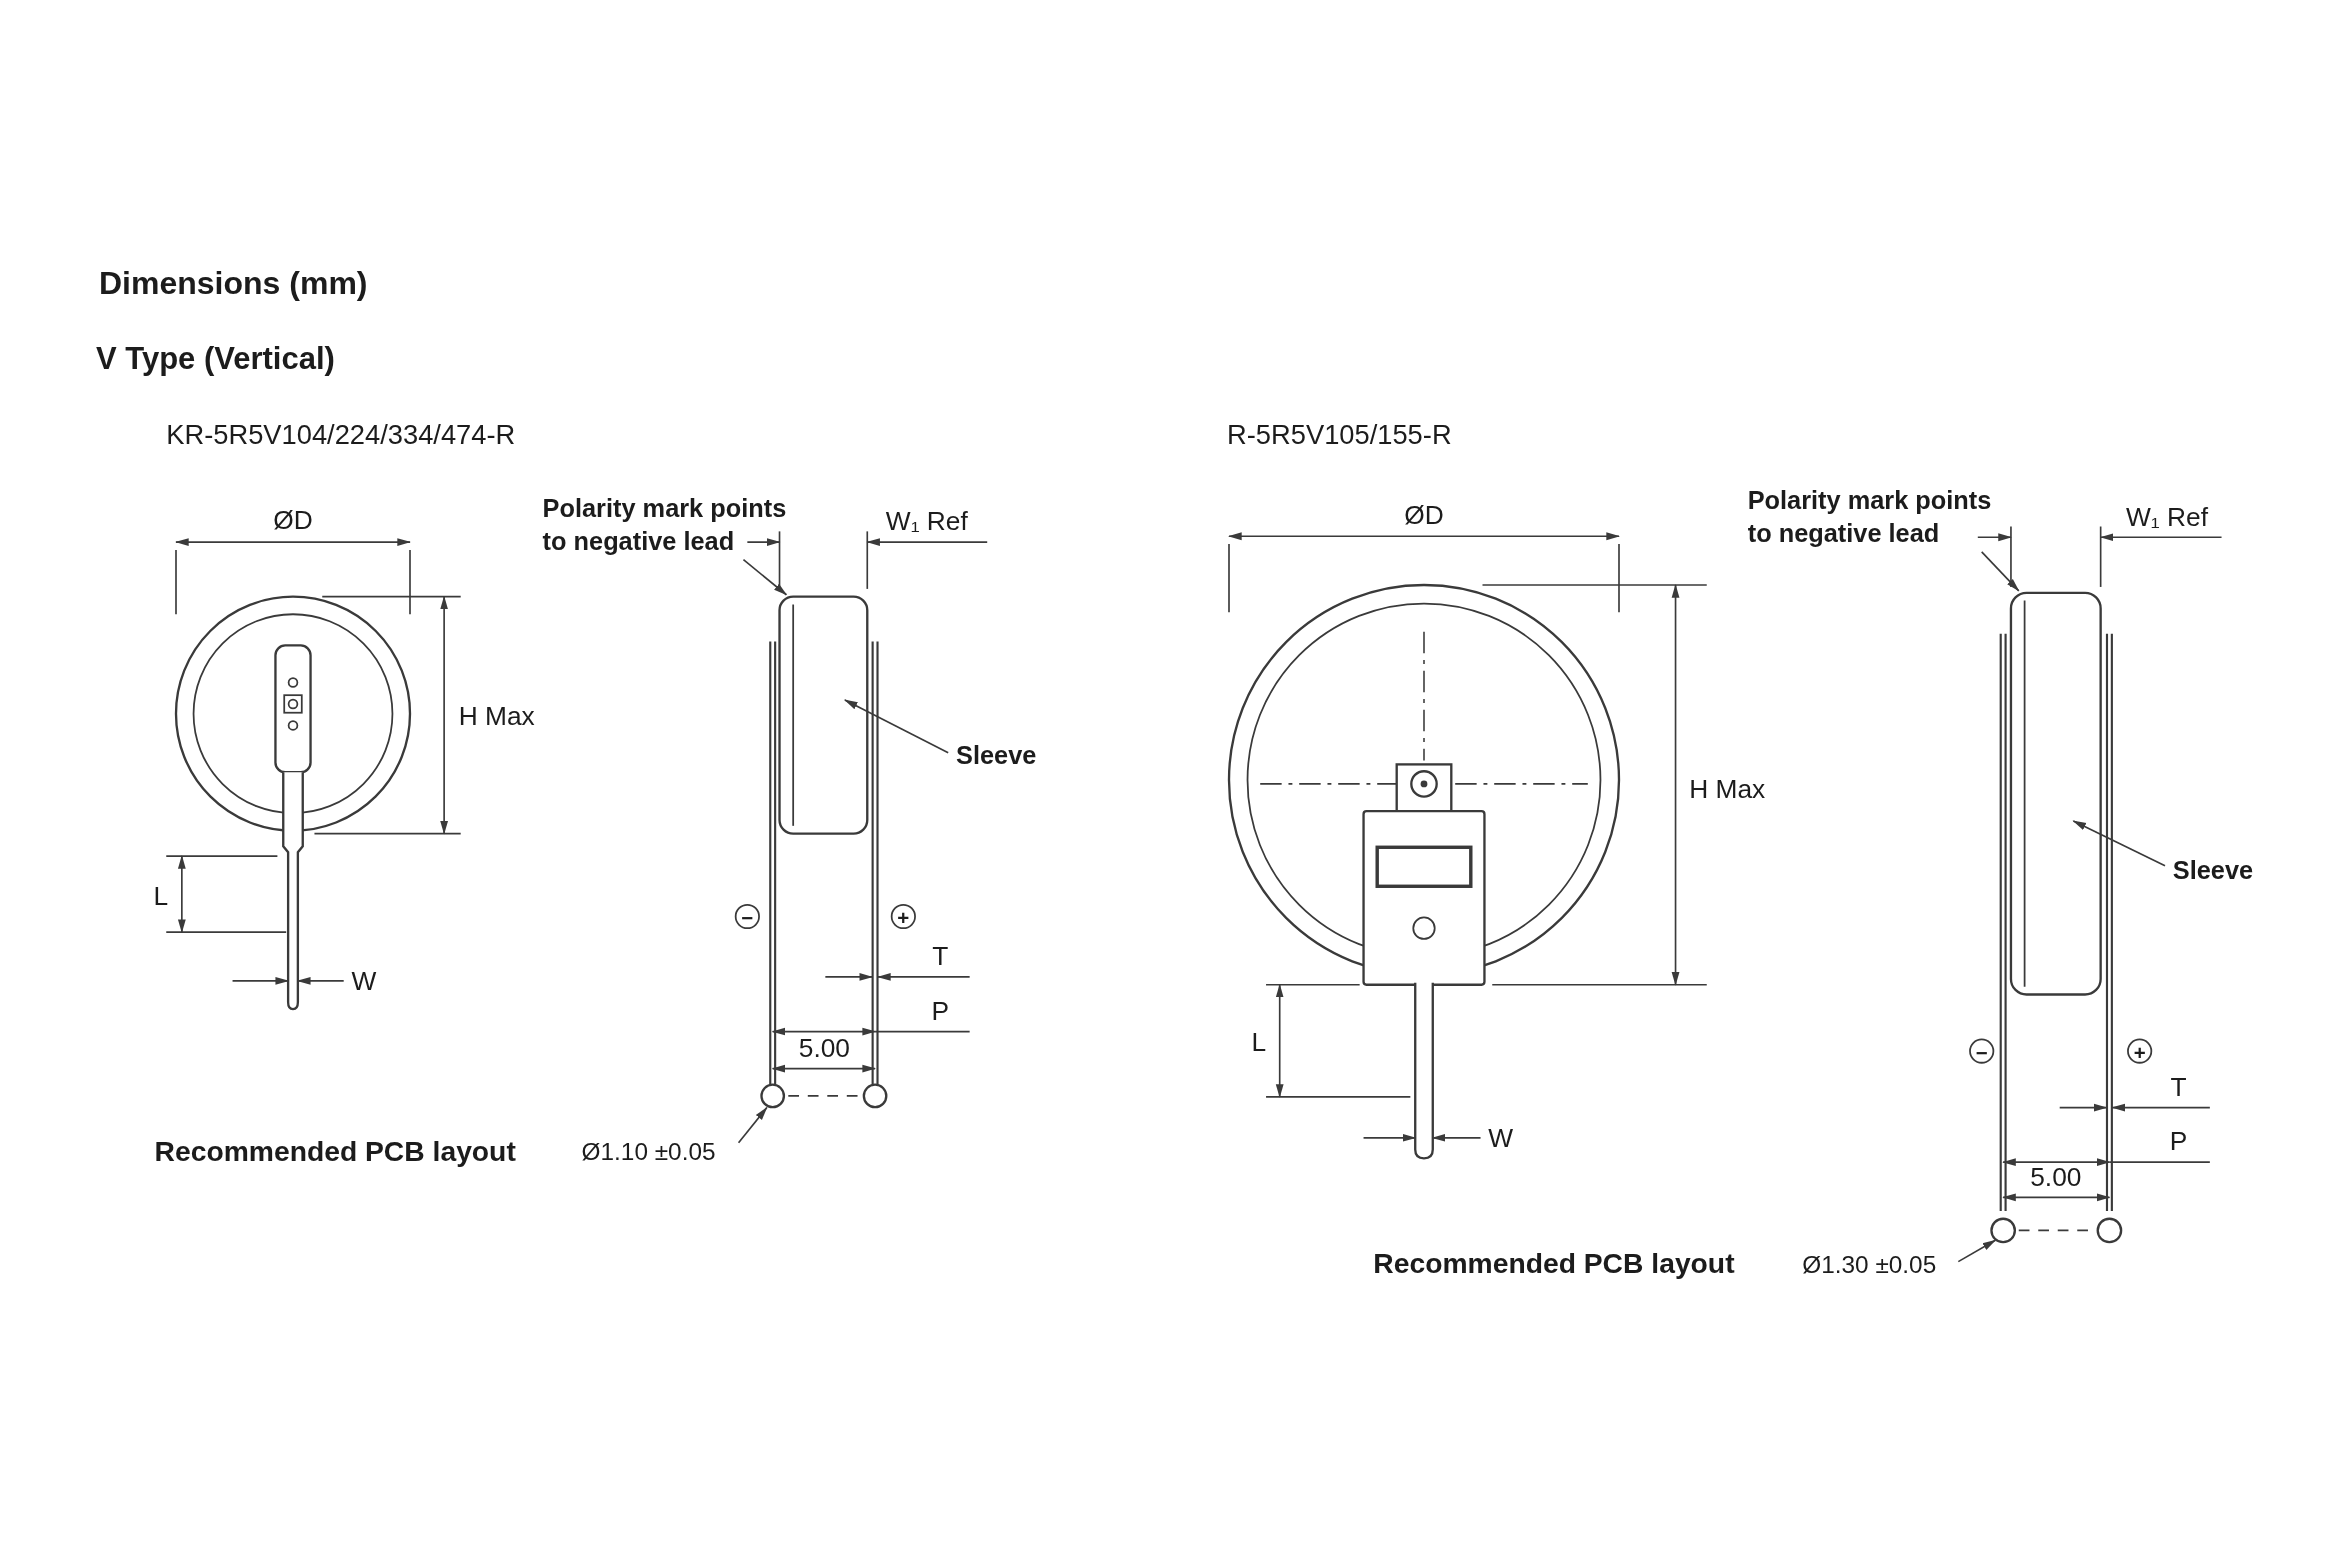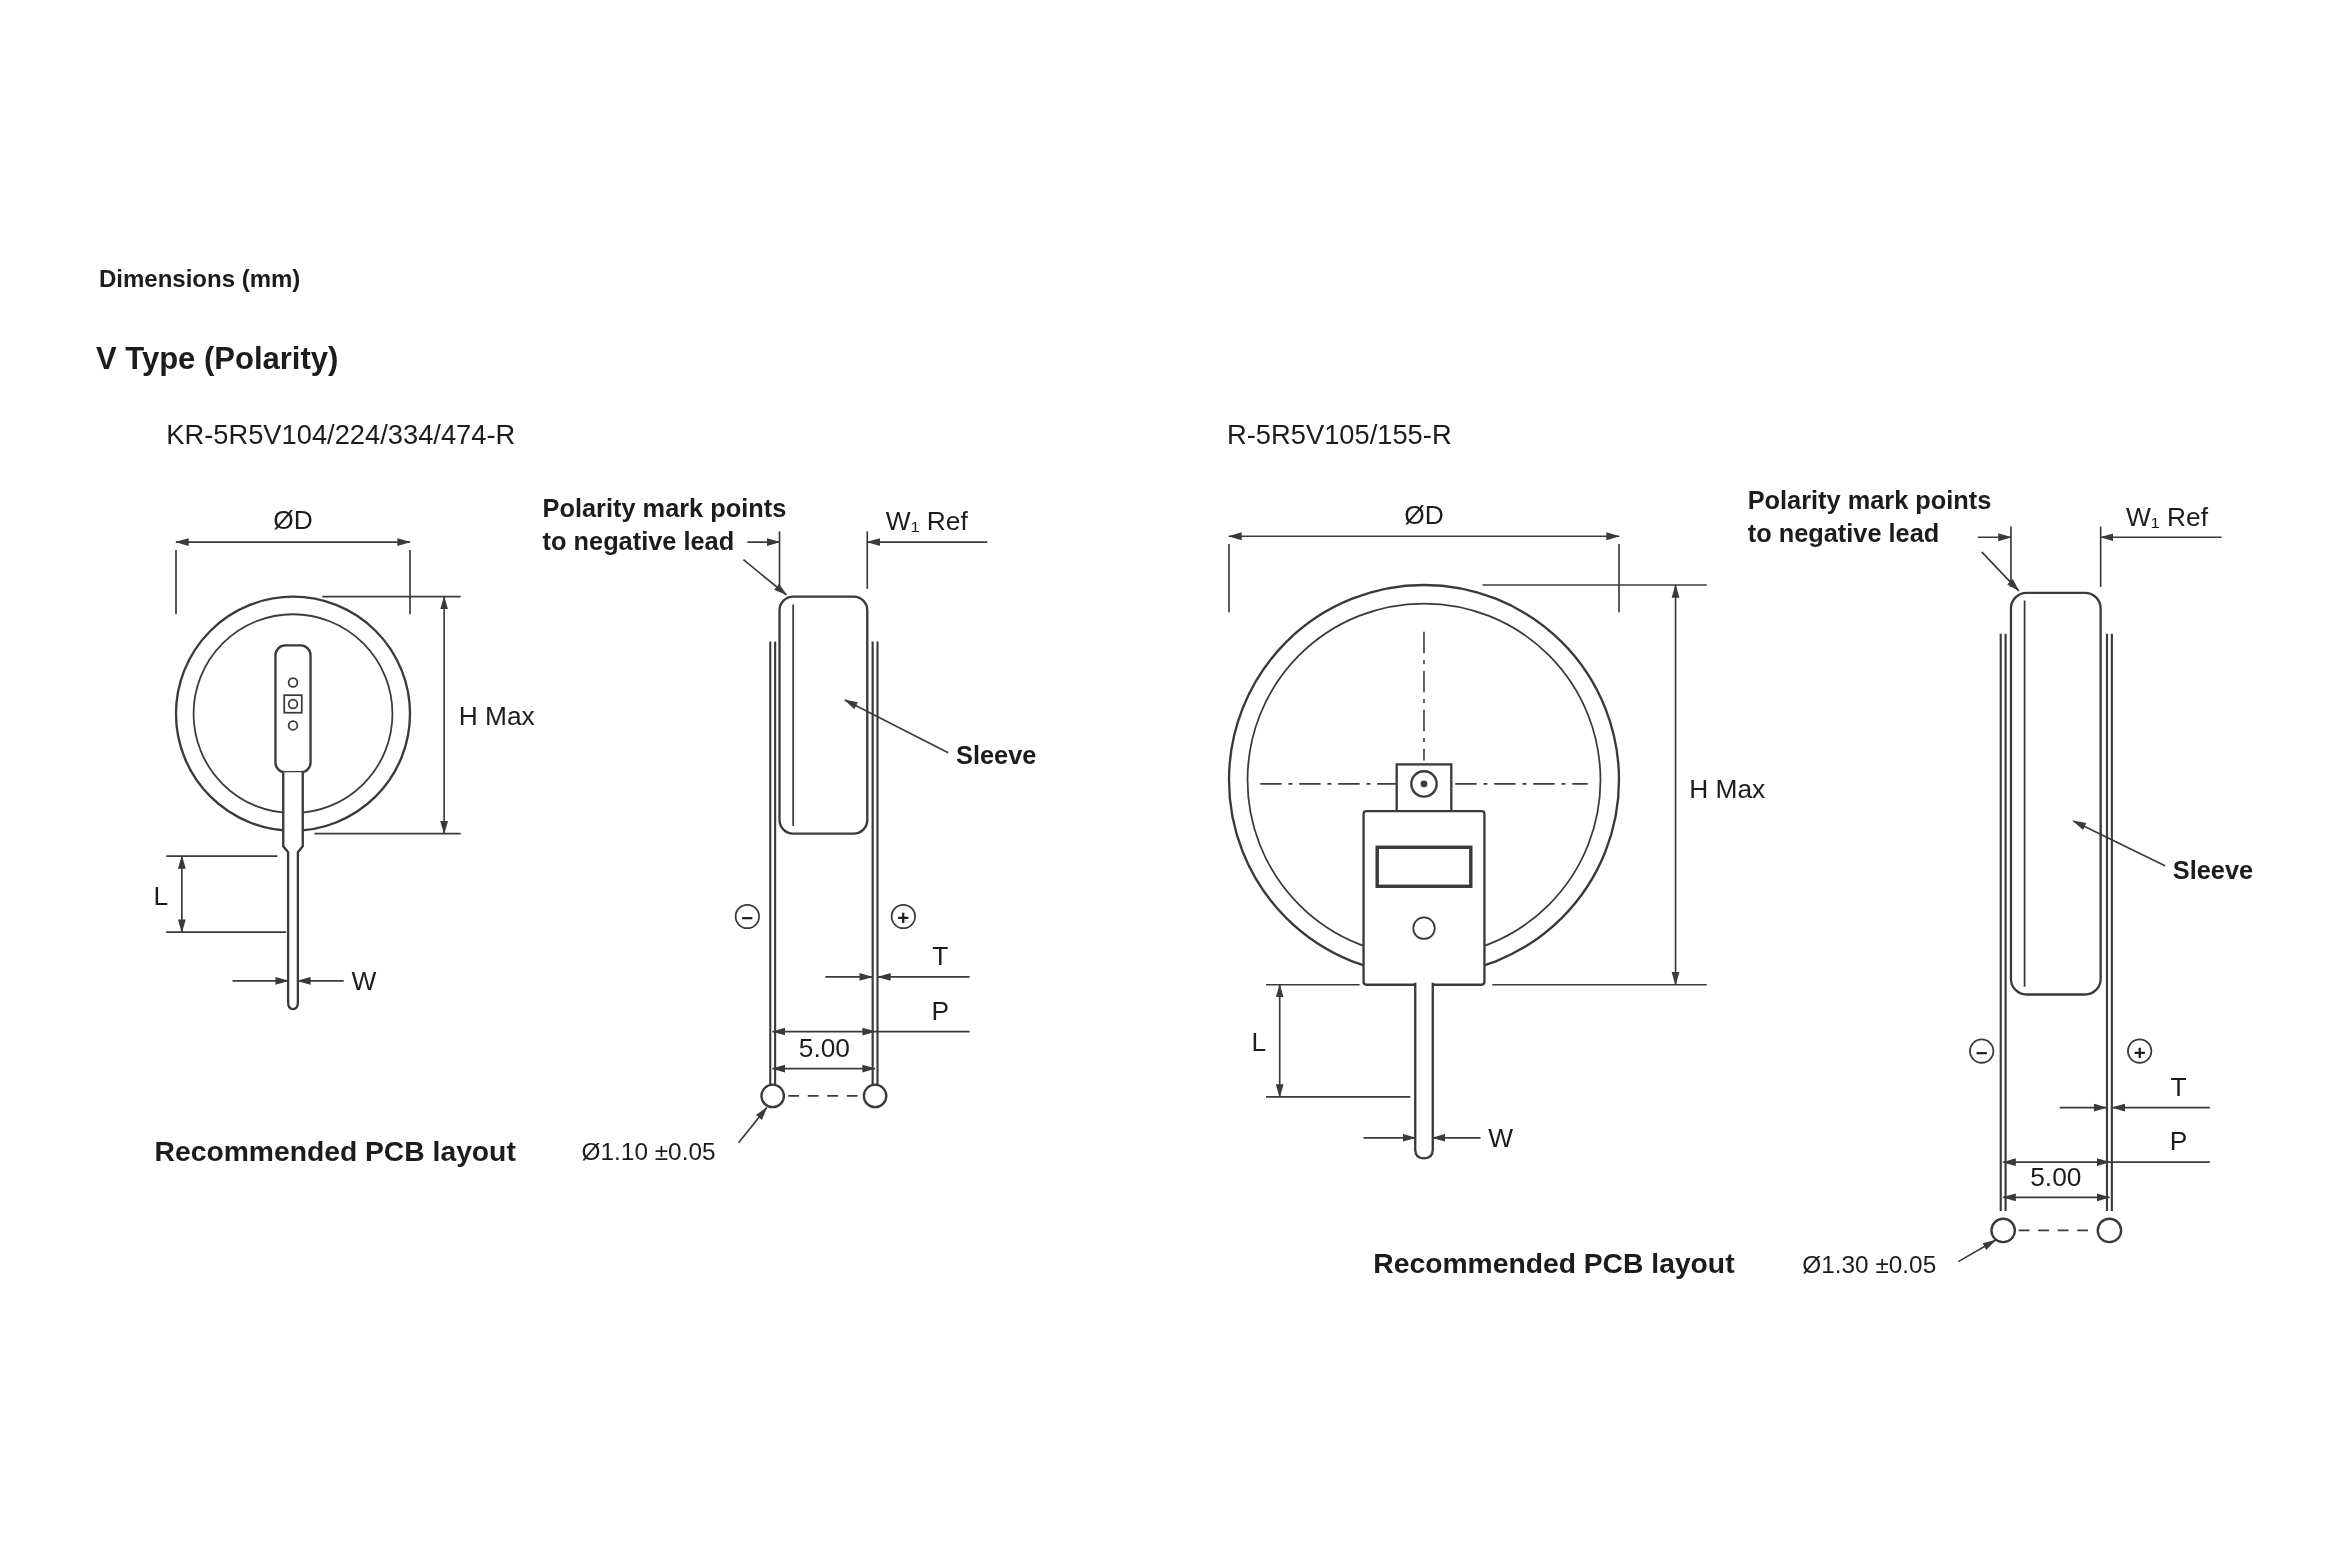--- a/index.html
+++ b/index.html
@@ -1,18 +1,18 @@
 <!DOCTYPE html>
 <html><head>
 <meta charset="utf-8">
 <style>
   html,body{margin:0;padding:0}
   body{width:2341px;height:1560px;background:#ffffff;position:relative;
        font-family:"Liberation Sans","DejaVu Sans",sans-serif;color:#1c1c1c}
-  .title{position:absolute;left:99px;top:265px;font-size:24px;font-weight:700}
+  .title{position:absolute;left:99px;top:265px;font-size:32px;font-weight:700}
   .subtitle{position:absolute;left:96px;top:341px;font-size:31px;font-weight:700}
   svg.drawing{position:absolute;left:0;top:0}
   .shape{fill:#fff;stroke:#3a3a3a;stroke-width:2.4}
   .ln{fill:none;stroke:#3a3a3a;stroke-width:2.2}
   .thin{fill:none;stroke:#3a3a3a;stroke-width:1.8}
   .dim{fill:none;stroke:#3a3a3a;stroke-width:1.7}
   .cline{fill:none;stroke:#3a3a3a;stroke-width:1.6;stroke-dasharray:22 7 4 7}
   .dash{fill:none;stroke:#3a3a3a;stroke-width:1.8;stroke-dasharray:11 9}
   .slot{fill:none;stroke:#3a3a3a;stroke-width:3.5}
   .dot{fill:#3a3a3a;stroke:none}
@@ -22,21 +22,21 @@
   .small{font-size:25px}
   .pcb{font-size:29px;font-weight:700}
   .sym{font-size:21px;font-weight:700}
   .mid{text-anchor:middle}
   .end{text-anchor:end}
 </style>
 </head>
 <body>
 
 <div class="title">Dimensions (mm)</div>
-<div class="subtitle">V Type (Polarity)</div>
+<div class="subtitle">V Type (Vertical)</div>
 
 <svg class="drawing" width="2341" height="1560" viewBox="0 0 2400 1600" xmlns="http://www.w3.org/2000/svg">
   <defs>
     <marker id="arr" viewBox="0 0 14 10" refX="13" refY="5" markerWidth="14" markerHeight="10" orient="auto-start-reverse" markerUnits="userSpaceOnUse">
       <path d="M0,1 L14,5 L0,9 Z" fill="#3a3a3a"></path>
     </marker>
   </defs>
 
   <g>
     <text x="170" y="455" class="part">KR-5R5V104/224/334/474-R</text>

